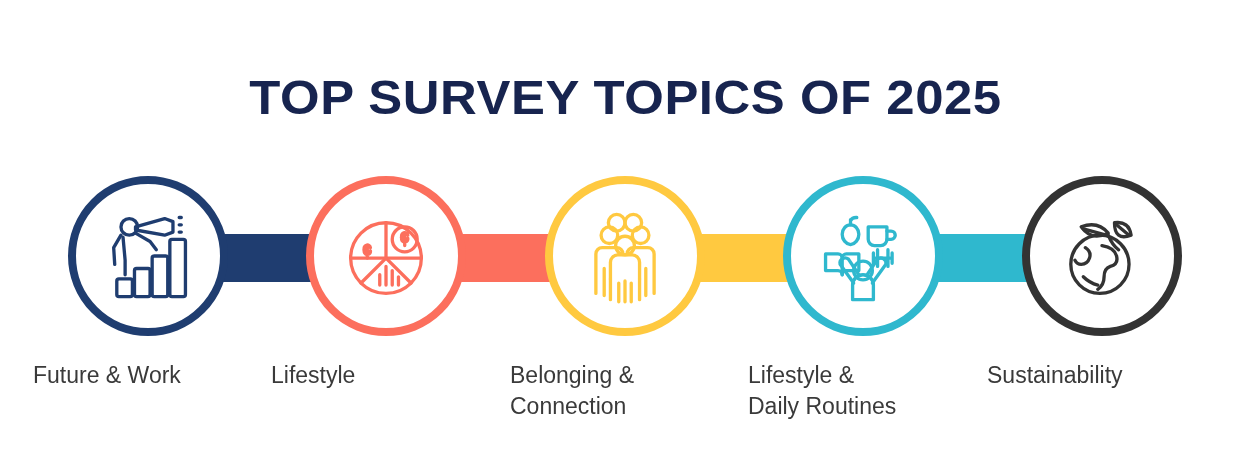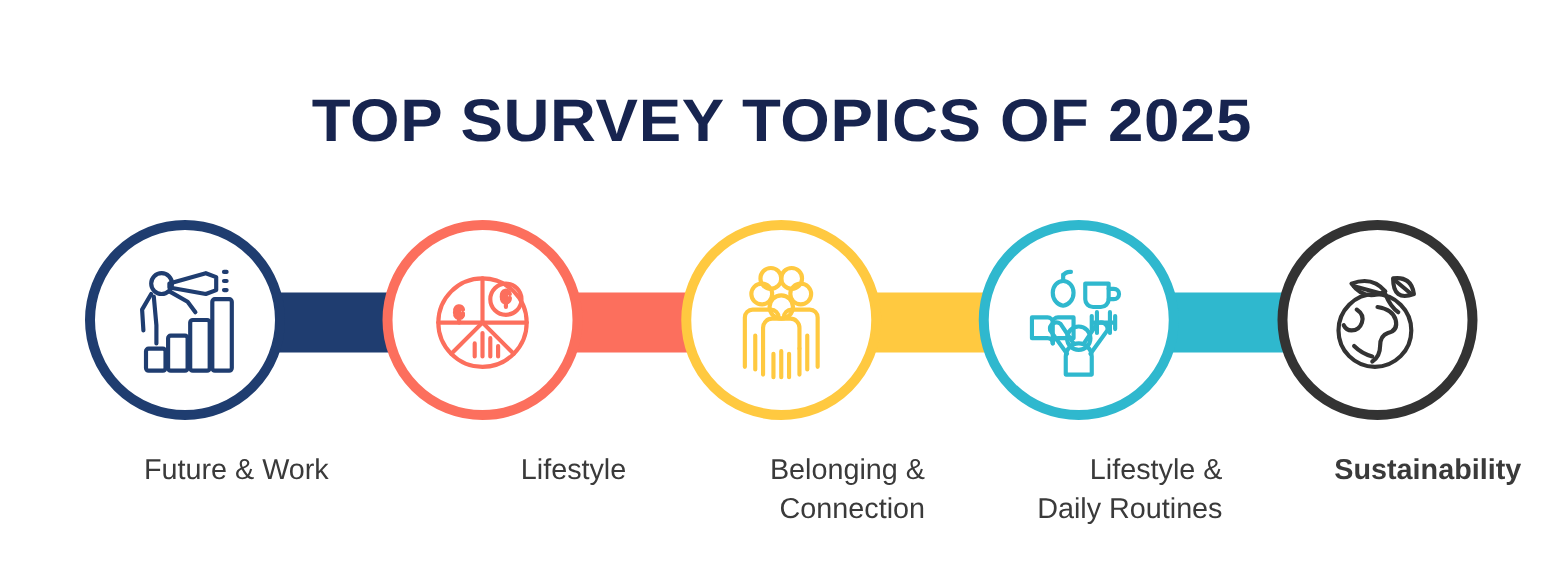--- a/index.html
+++ b/index.html
@@ -86,21 +86,21 @@
     position: absolute;
     top: 336px;
     left: 0;
     width: 1251px;
     height: 110px;
   }
   .label {
     position: absolute;
     top: 0;
     width: 230px;
-    text-align: right;
+    text-align: left;
     font-family: "Liberation Sans", sans-serif;
     font-size: 23px;
     font-weight: normal;
     line-height: 31px;
     color: #3a3a3a;
   }
   .label .ln { display: block; white-space: nowrap; }
 </style>
 </head>
 <body style="background: rgb(255, 255, 255);">
@@ -203,18 +203,18 @@
         <span class="ln">Lifestyle</span>
       </div>
       <div class="label" style="left: 510px; color: rgb(58, 58, 58);">
         <span class="ln">Belonging &amp;</span>
         <span class="ln">Connection</span>
       </div>
       <div class="label" style="left: 748px; color: rgb(58, 58, 58);">
         <span class="ln">Lifestyle &amp;</span>
         <span class="ln">Daily Routines</span>
       </div>
-      <div class="label" style="left: 987px; color: rgb(58, 58, 58); font-weight: bold;">
+      <div class="label" style="left: 987px; color: rgb(58, 58, 58);">
         <span class="ln">Sustainability</span>
       </div>
     </div>
 
 </div>
 
 </body></html>

